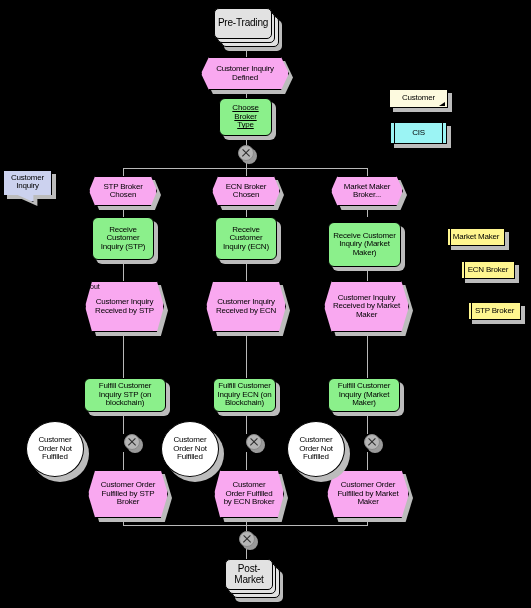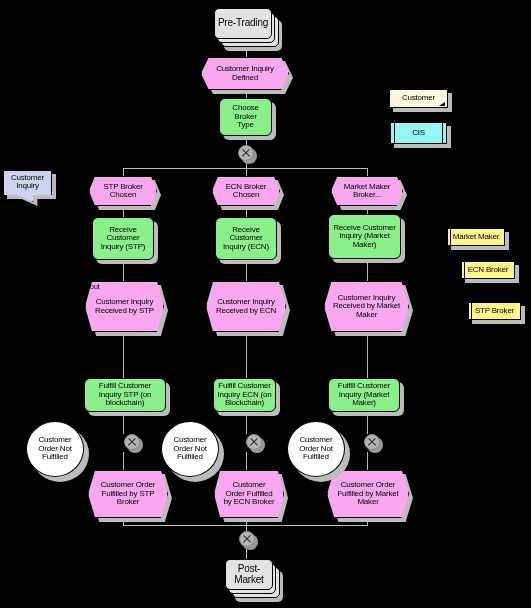--- a/index.html
+++ b/index.html
@@ -185,21 +185,21 @@
     <div class="lbl">Pre-Trading</div>
   </div>
 
   <div class="node event" style="left:201px;top:57px;width:88px;height:33px;">
     <div class="shd"></div>
     <div class="shp"></div>
     <div class="lbl">Customer Inquiry
 Defined</div>
   </div>
 
-  <div class="node func" style="left:219px;top:98px;width:53px;height:38px;">
+  <div class="node func" style="left:219px;top:98px;width:53px;height:38px;text-decoration:underline;">
     <div class="shd"></div>
     <div class="shp"></div>
     <div class="lbl">Choose
 Broker
 Type</div>
   </div>
 
   <div class="node gw" style="left:238px;top:145px;width:16px;height:16px;">
     <div class="shd"></div>
     <div class="shp"></div>
@@ -239,21 +239,21 @@
 Customer
 Inquiry (STP)</div>
   </div>
   <div class="node func" style="left:215px;top:217px;width:62px;height:43px;">
     <div class="shd"></div>
     <div class="shp"></div>
     <div class="lbl">Receive
 Customer
 Inquiry (ECN)</div>
   </div>
-  <div class="node func" style="left:328px;top:214px;width:73px;height:45px;">
+  <div class="node func" style="left:328px;top:222px;width:73px;height:45px;">
     <div class="shd"></div>
     <div class="shp"></div>
     <div class="lbl">Receive Customer
 Inquiry (Market
 Maker)</div>
   </div>
 
   <div class="node event" style="left:85px;top:281px;width:79px;height:51px;">
     <div class="shd"></div>
     <div class="shp"></div>

